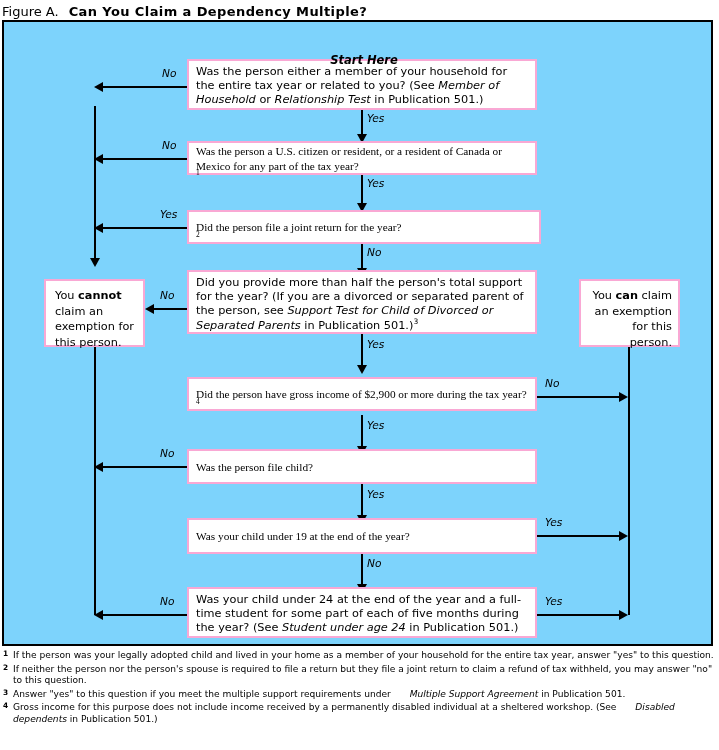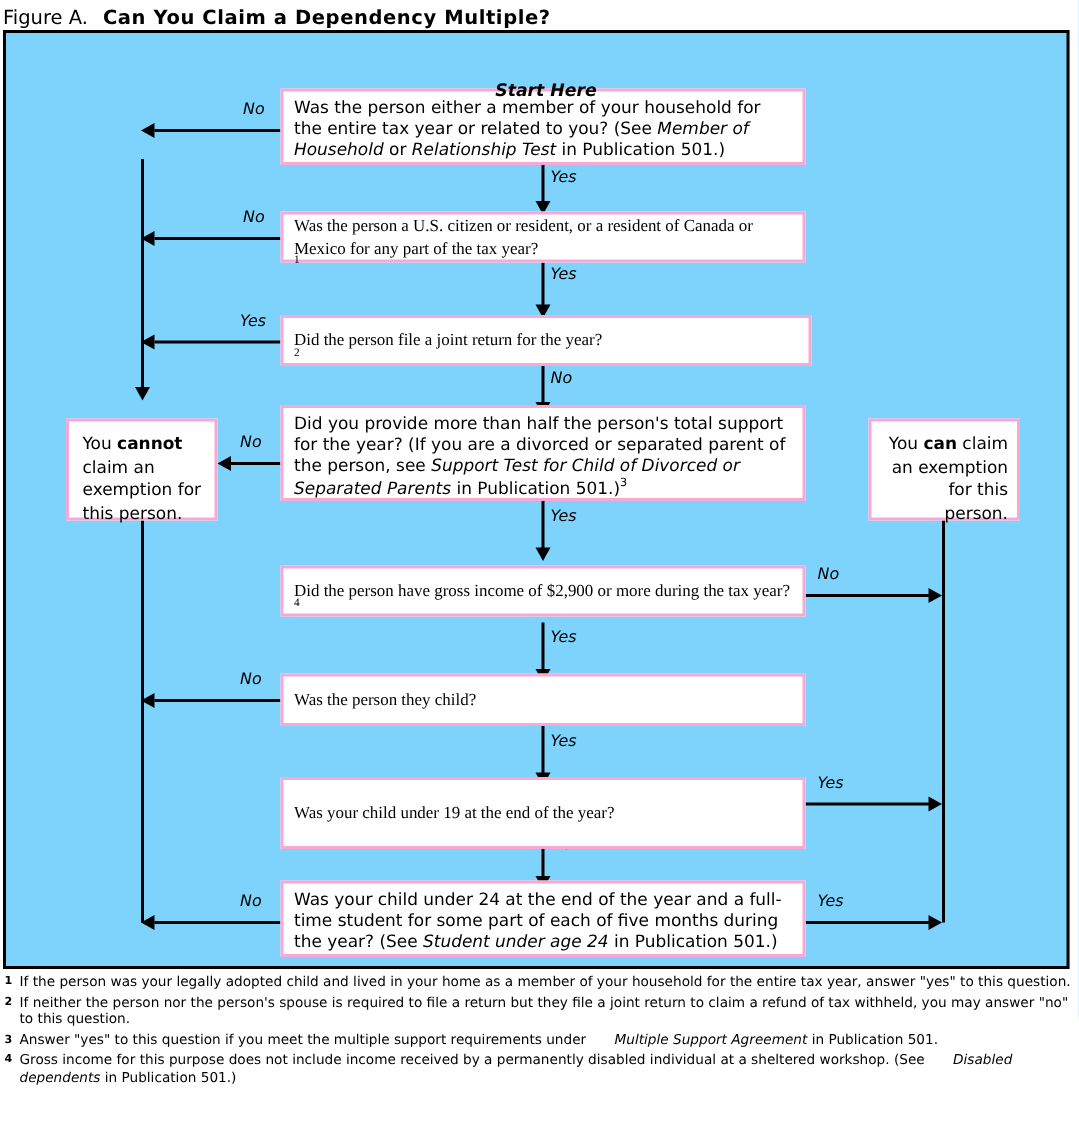--- a/index.html
+++ b/index.html
@@ -264,23 +264,23 @@
   <div class="flow-box" style="left:183px; top:37px; width:350px; height:51px;">Was the person either a member of your household for the entire tax year or related to you? (See <i>Member of Household</i> or <i>Relationship Test</i> in Publication 501.)</div>
 
   <div class="flow-box center-v" style="left:183px; top:119px; width:350px; height:34px;">Was the person a U.S. citizen or resident, or a resident of Canada or Mexico for any part of the tax year?<sup>1</sup></div>
 
   <div class="flow-box center-v" style="left:183px; top:188px; width:354px; height:34px;">Did the person file a joint return for the year?<sup>2</sup></div>
 
   <div class="flow-box" style="left:183px; top:248px; width:350px; height:64px;">Did you provide more than half the person's total support for the year? (If you are a divorced or separated parent of the person, see <i>Support Test for Child of Divorced or Separated Parents</i> in Publication 501.)<sup>3</sup></div>
 
   <div class="flow-box center-v" style="left:183px; top:355px; width:350px; height:34px;">Did the person have gross income of $2,900 or more during the tax year?<sup>4</sup></div>
 
-  <div class="flow-box center-v" style="left:183px; top:427px; width:350px; height:35px;">Was the person they child?</div>
-
-  <div class="flow-box center-v" style="left:183px; top:496px; width:350px; height:48px;">Was your child under 19 at the end of the year?</div>
+  <div class="flow-box center-v" style="left:183px; top:427px; width:350px; height:35px;">Was the person file child?</div>
+
+  <div class="flow-box center-v" style="left:183px; top:496px; width:350px; height:36px;">Was your child under 19 at the end of the year?</div>
 
   <div class="flow-box" style="left:183px; top:565px; width:350px; height:51px;">Was your child under 24 at the end of the year and a full-time student for some part of each of five months during the year? (See <i>Student under age 24</i> in Publication 501.)</div>
 
   <div class="flow-box terminal-box" style="left:40px; top:245px; width:101px; height:68px;">You <b>cannot</b> claim an exemption for this person.</div>
 
   <div class="flow-box terminal-box" style="left:575px; top:245px; width:101px; height:68px;text-align:right;">You <b>can</b> claim an exemption for this person.</div>
 
 </div>
 
 <div id="footnotes">

